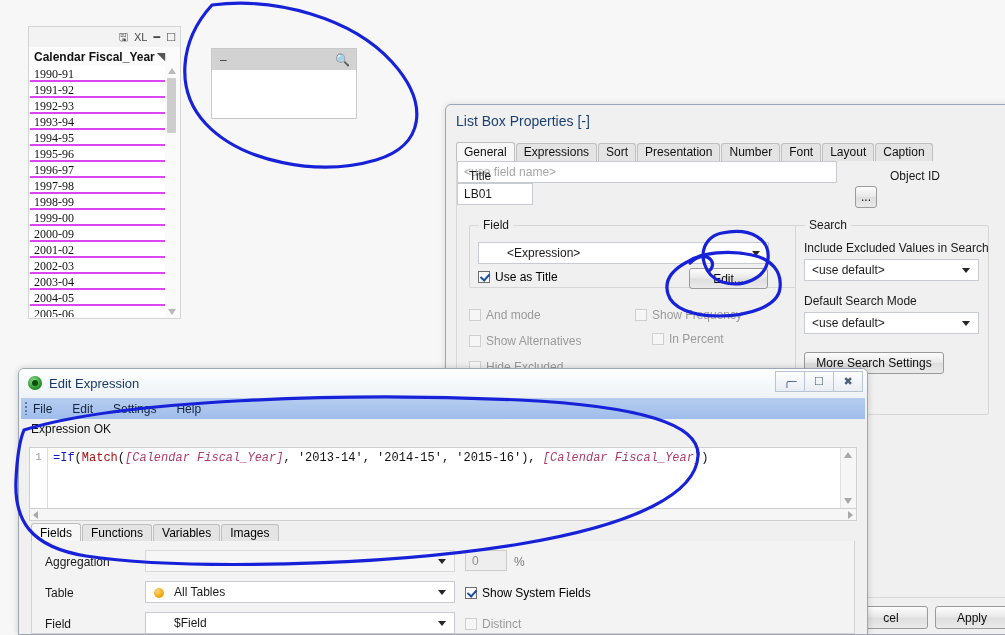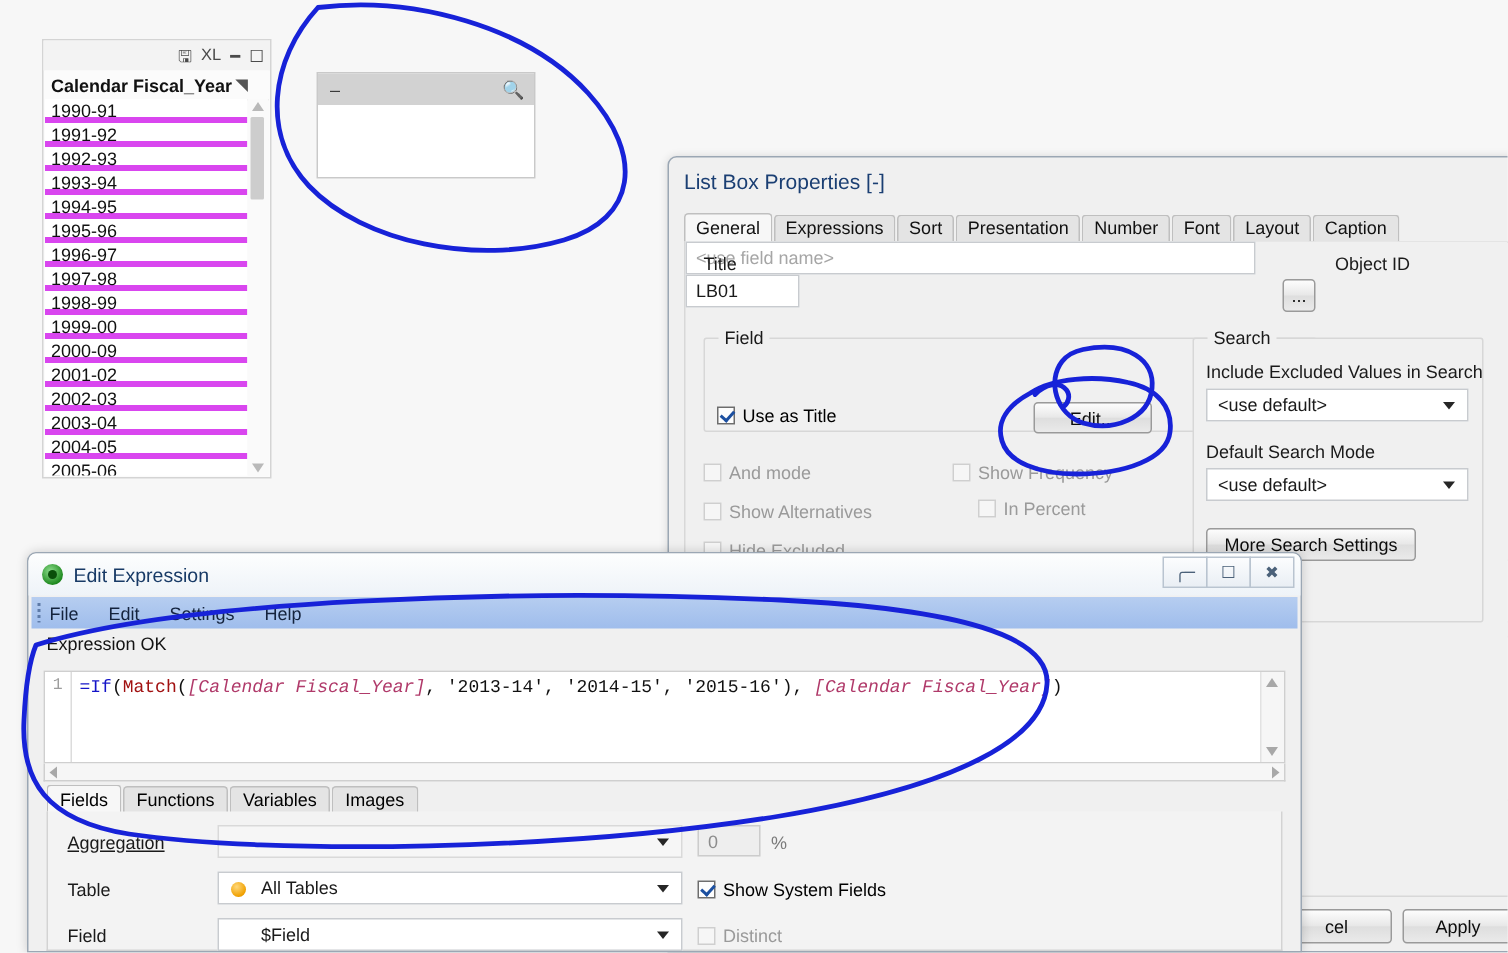--- a/index.html
+++ b/index.html
@@ -159,26 +159,27 @@
   }
   #lb-rows {
     position: absolute;
     left: 1px; top: 39px; right: 15px; bottom: 1px;
     overflow: hidden;
     background: #fff;
   }
   #lb-rows .row {
     height: 16px;
     line-height: 16px;
-    border-bottom: 4px solid #d946ef;
+    border-bottom: 2px solid #d946ef;
     padding-left: 4px;
     font-size: 12px;
     color: #111;
     background: #fff;
     box-sizing: border-box;
+    font-family: Liberation Serif, serif;
   }
   #lb-scroll {
     position: absolute;
     right: 1px; top: 39px; bottom: 1px;
     width: 14px;
     background: #fafafa;
   }
   #lb-scroll .thumb {
     position: absolute;
     left: 2px; top: 12px;
@@ -548,20 +549,24 @@
       <div class="wbtn" style="position:absolute; left:398px; top:25px; width:22px; height:22px;">...</div>
 
       <div class="lbl" style="left:433px; top:8px;">Object ID</div>
       <div class="wtext" style="left:433px; top:25px; width:76px; height:22px;">
         <span>LB01</span>
       </div>
 
       <div class="grp" style="left:12px; top:64px; width:409px; height:63px;">
         <span class="lgd">Field</span>
       </div>
+      <div class="wcombo" style="position:absolute; left:21px; top:81px; width:291px; height:22px; padding-left:28px;">
+        <span>&lt;Expression&gt;</span>
+        <span class="arrow"></span>
+      </div>
       <div class="chk on" style="left:21px; top:109px;">
         <span class="box"></span>
         <span>Use as Title</span>
       </div>
       <div class="wbtn" style="position:absolute; left:232px; top:107px; width:79px; height:21px;">Edit...</div>
 
       <div class="chk dim" style="left:12px; top:147px;">
         <span class="box"></span>
         <span>And mode</span>
       </div>
@@ -640,21 +645,21 @@
     </div>
 
     <div id="expr-tabstrip">
         <div class="tab active">Fields</div>
         <div class="tab">Functions</div>
         <div class="tab">Variables</div>
         <div class="tab">Images</div>
       </div>
 
     <div id="expr-panel">
-      <div class="lbl" style="left:13px; top:14px;text-decoration:underline;">Aggregation</div>
+      <div class="lbl" style="left:13px; top:14px;">Aggregation</div>
       <div class="wcombo" style="position:absolute; left:113px; top:9px; width:310px; height:22px; padding-left:7px; background:#f6f6f6; border-color:#d9d9d9;">
         <span></span>
         <span class="arrow"></span>
       </div>
       <div class="wtext" style="position:absolute; left:433px; top:9px; width:42px; height:21px; background:#eeeeee; border-color:#cccccc; color:#8c8c8c;">
         <span>0</span>
       </div>
       <div class="lbl" style="left:482px; top:14px; color:#7a7a7a;">%</div>
 
       <div class="lbl" style="left:13px; top:45px;">Table</div>

